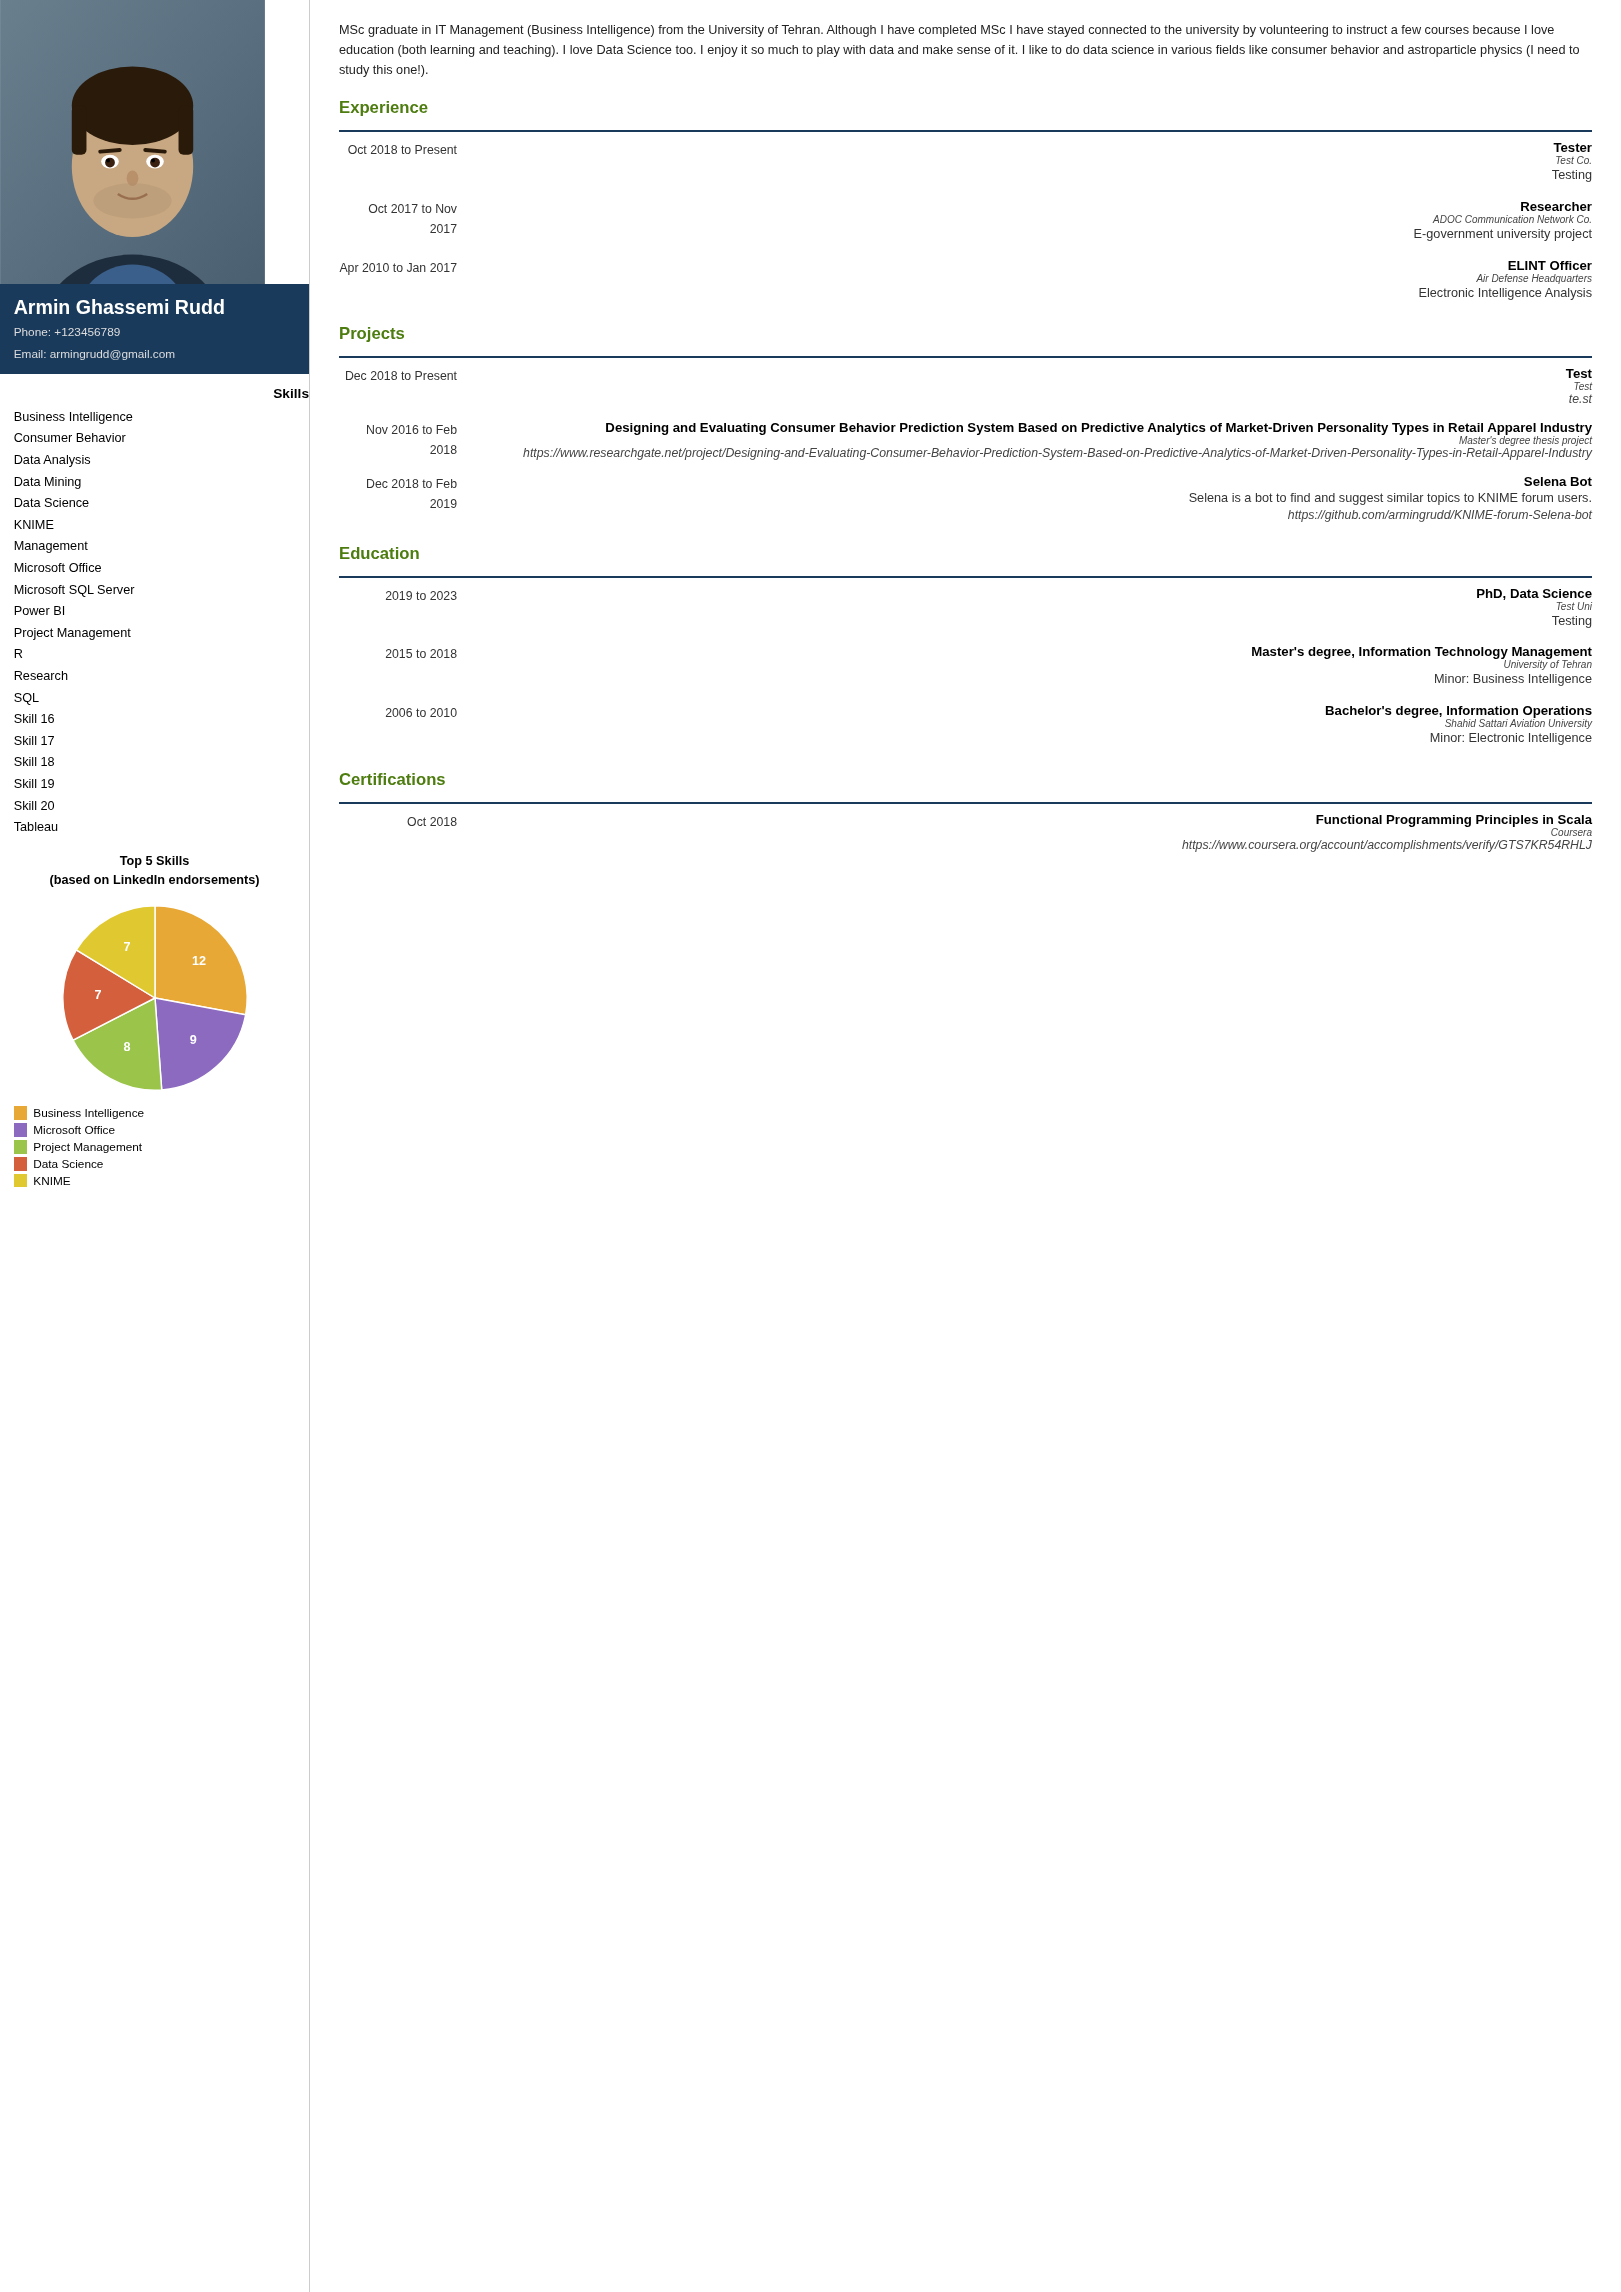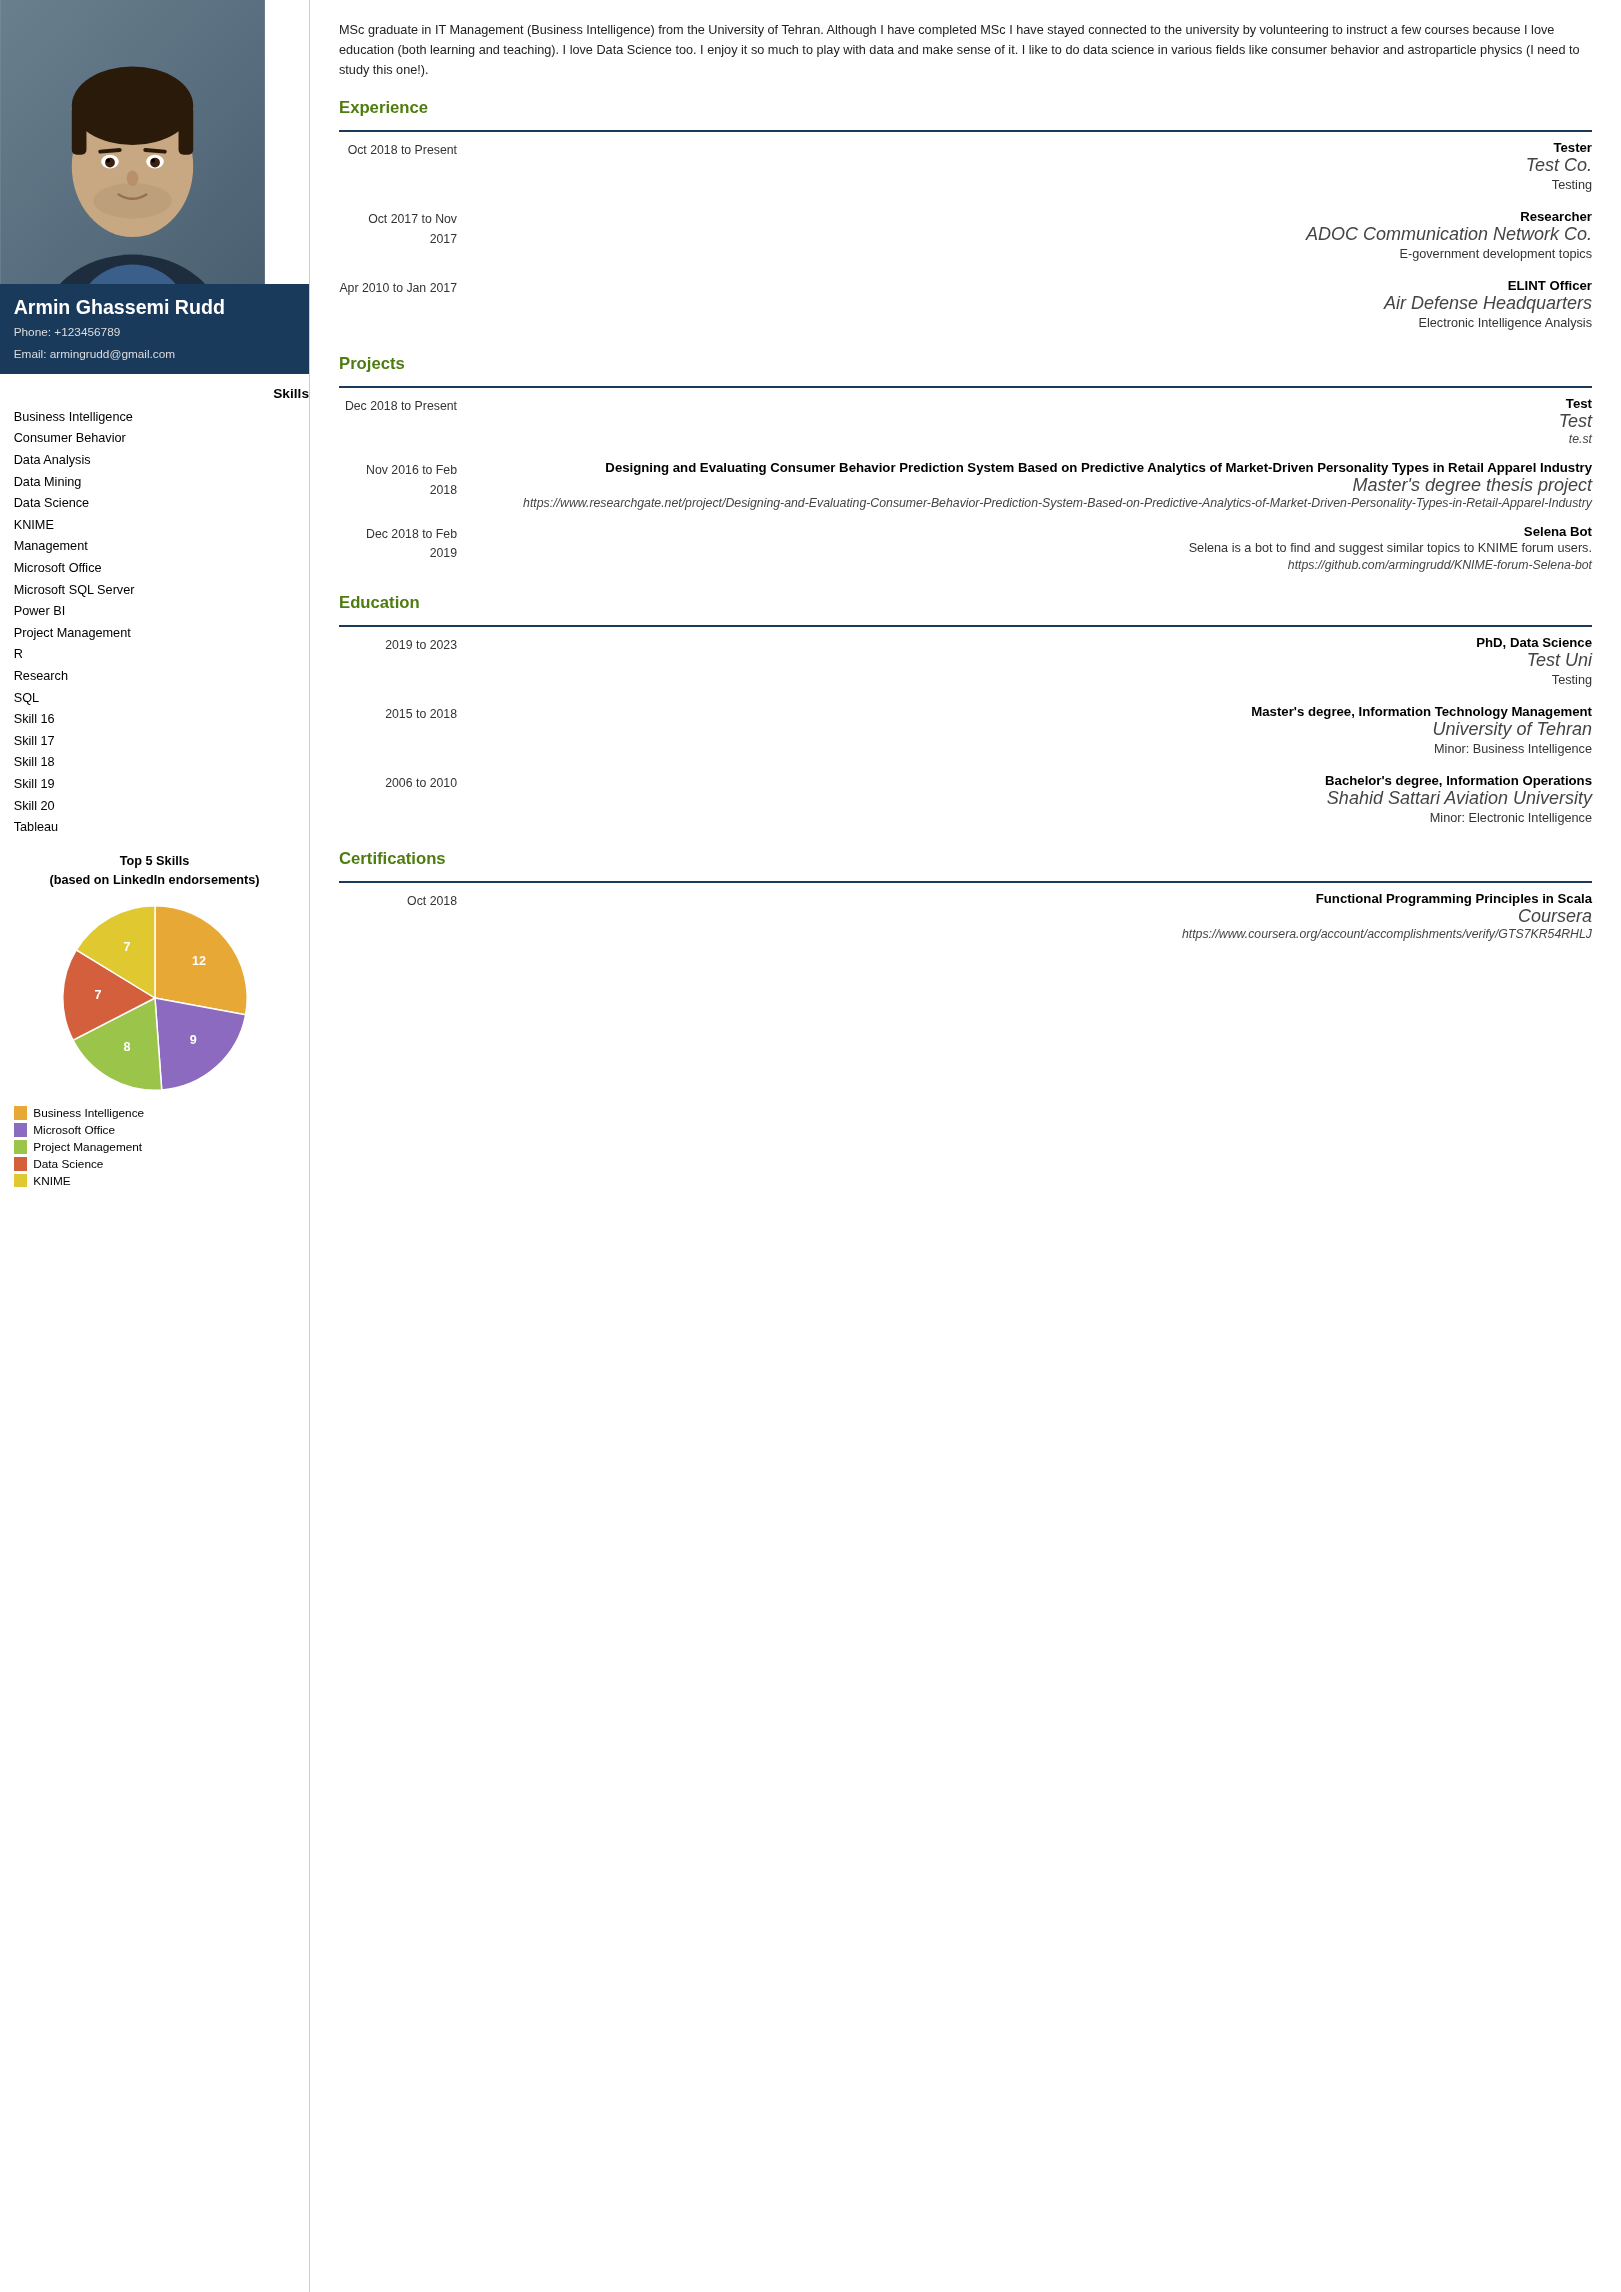--- a/index.html
+++ b/index.html
@@ -138,21 +138,21 @@
       flex: 1;
     }
     .entry-title {
       font-weight: bold;
       font-size: 13.2px;
       color: #000;
     }
     .entry-org {
       font-style: italic;
       color: #444;
-      font-size: 18px;
+      font-size: 10px;
     }
     .entry-desc {
       font-size: 12.7px;
       color: #333;
       line-height: 1.5;
     }
     .entry-link {
       font-style: italic;
       color: #444;
       font-size: 12.3px;
@@ -293,21 +293,21 @@
             <div class="entry-title">Tester</div>
             <div class="entry-org">Test Co.</div>
             <div class="entry-desc">Testing</div>
           </div>
         </div>
         <div class="entry">
           <div class="entry-date">Oct 2017 to Nov 2017</div>
           <div class="entry-content">
             <div class="entry-title">Researcher</div>
             <div class="entry-org">ADOC Communication Network Co.</div>
-            <div class="entry-desc">E-government development topics</div>
+            <div class="entry-desc">E-government university project</div>
           </div>
         </div>
         <div class="entry">
           <div class="entry-date">Apr 2010 to Jan 2017</div>
           <div class="entry-content">
             <div class="entry-title">ELINT Officer</div>
             <div class="entry-org">Air Defense Headquarters</div>
             <div class="entry-desc">Electronic Intelligence Analysis</div>
           </div>
         </div>

